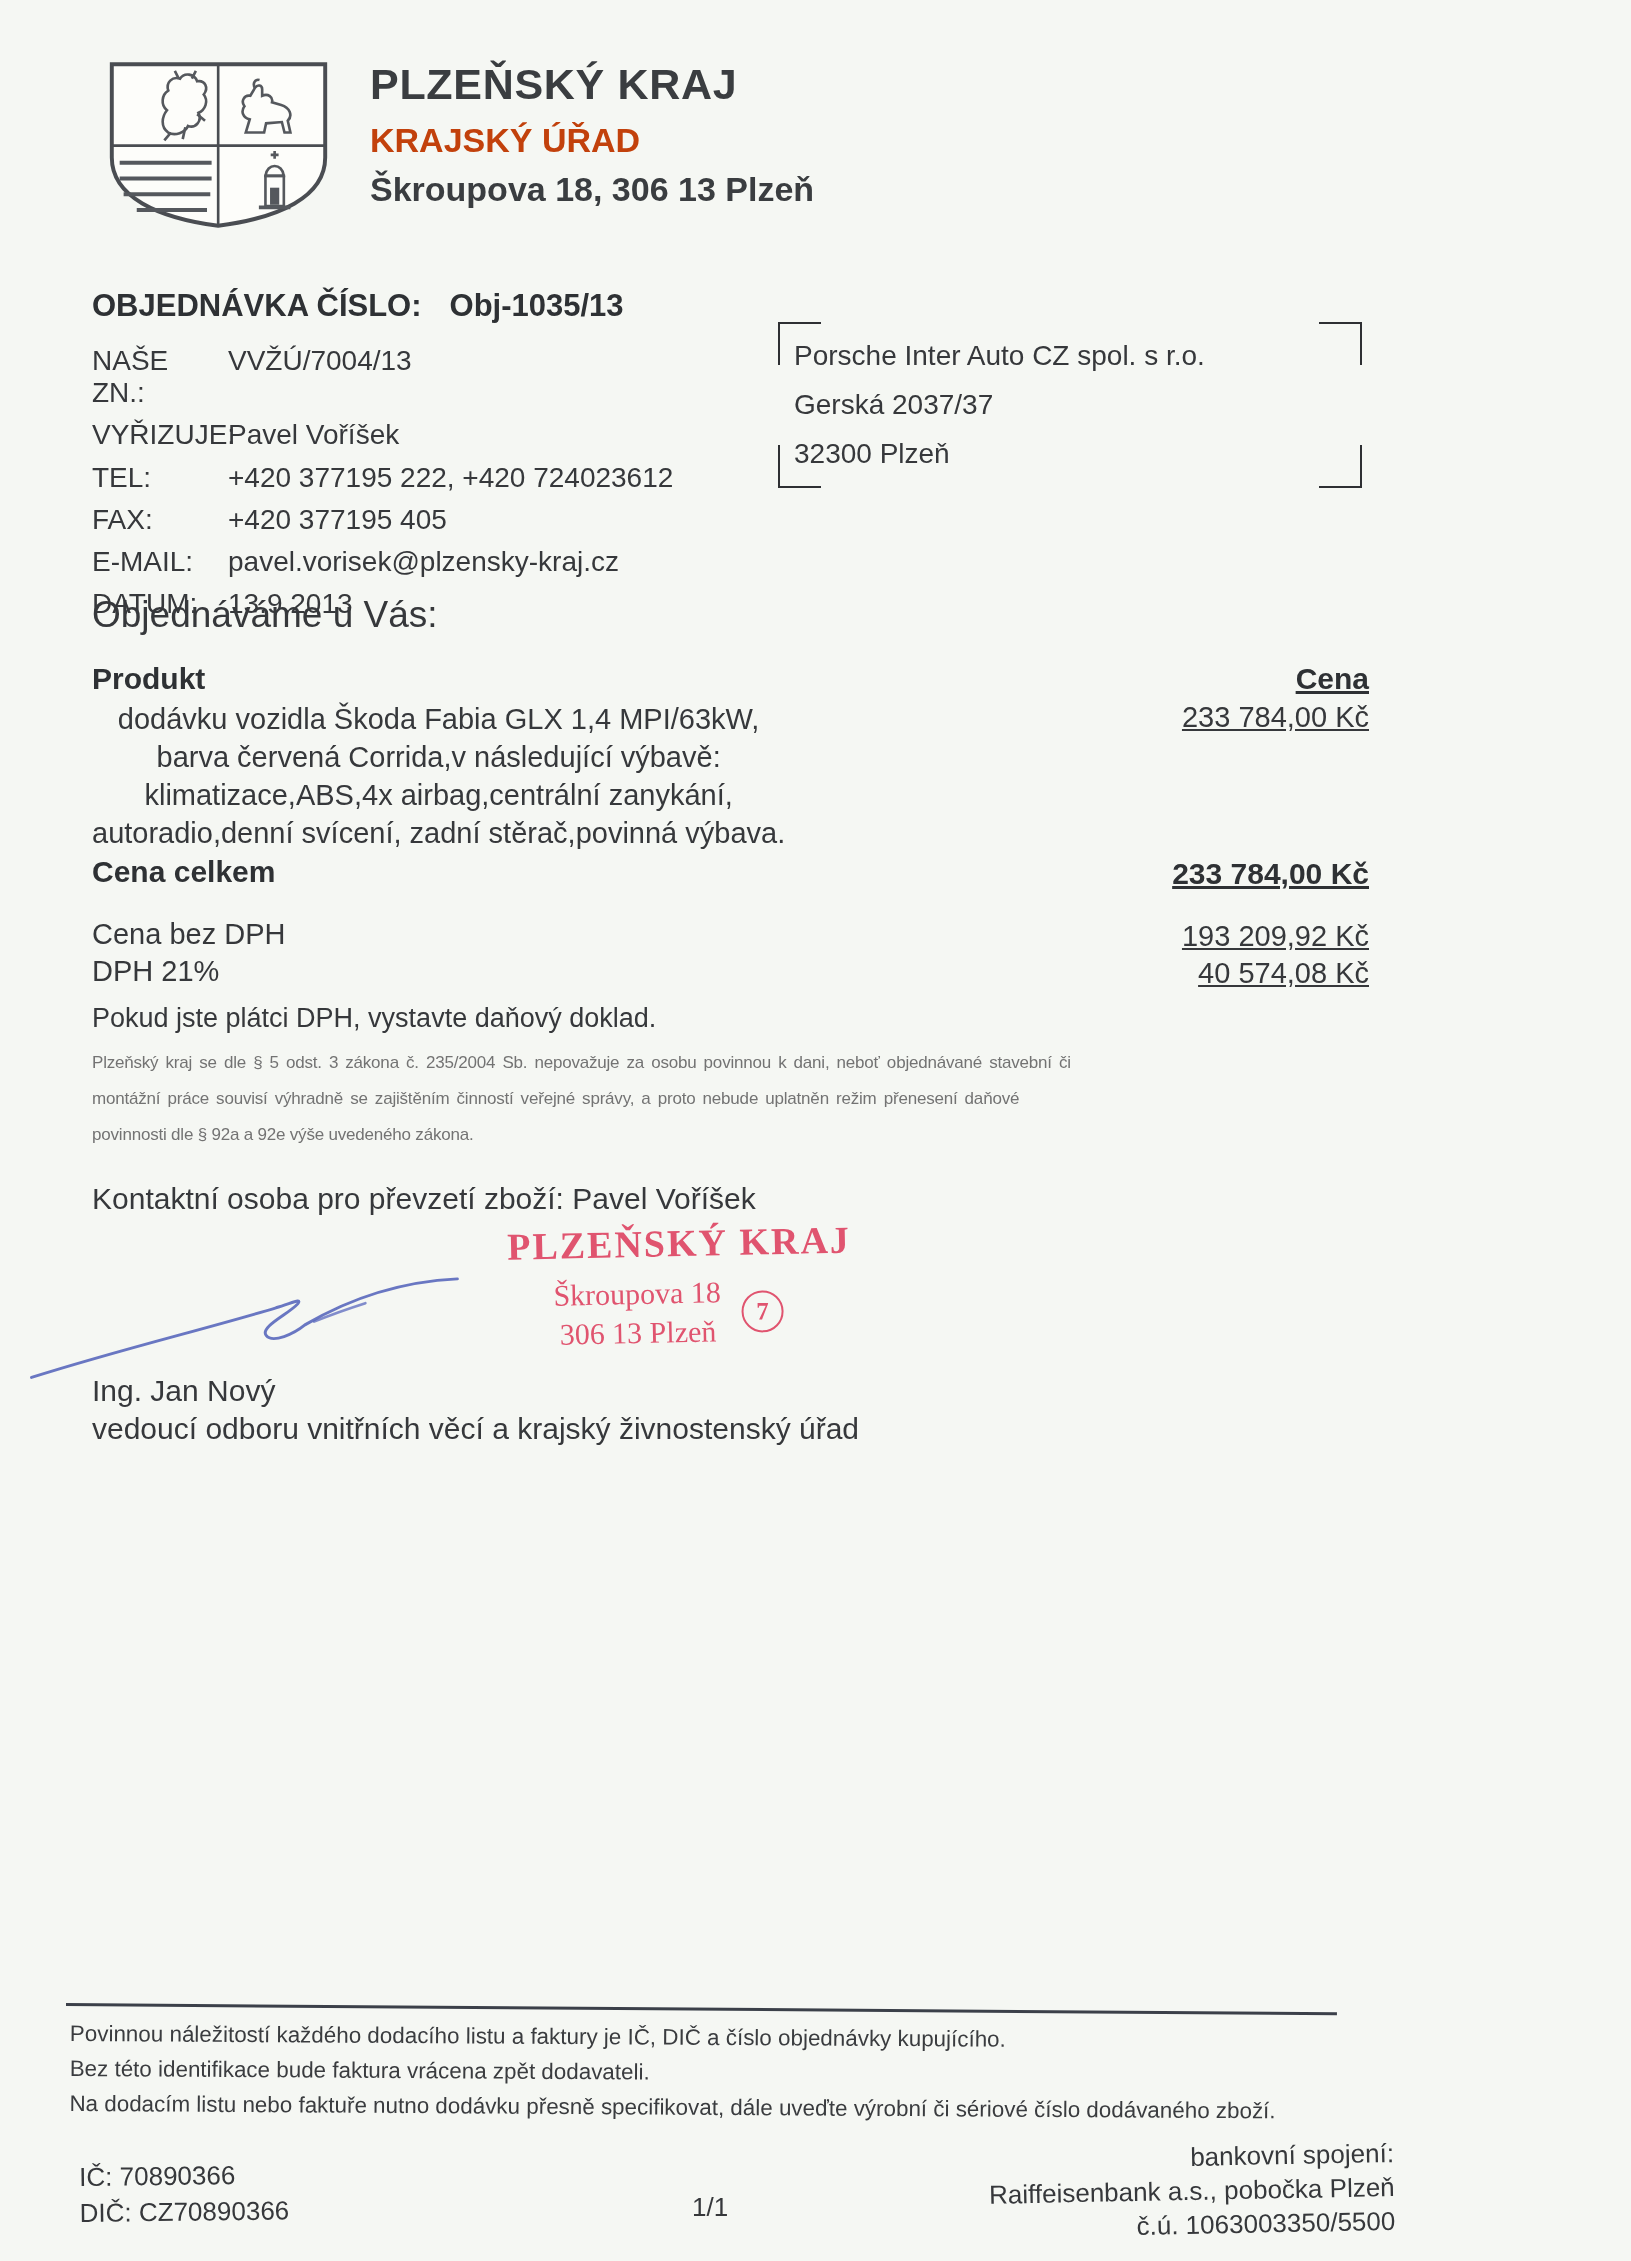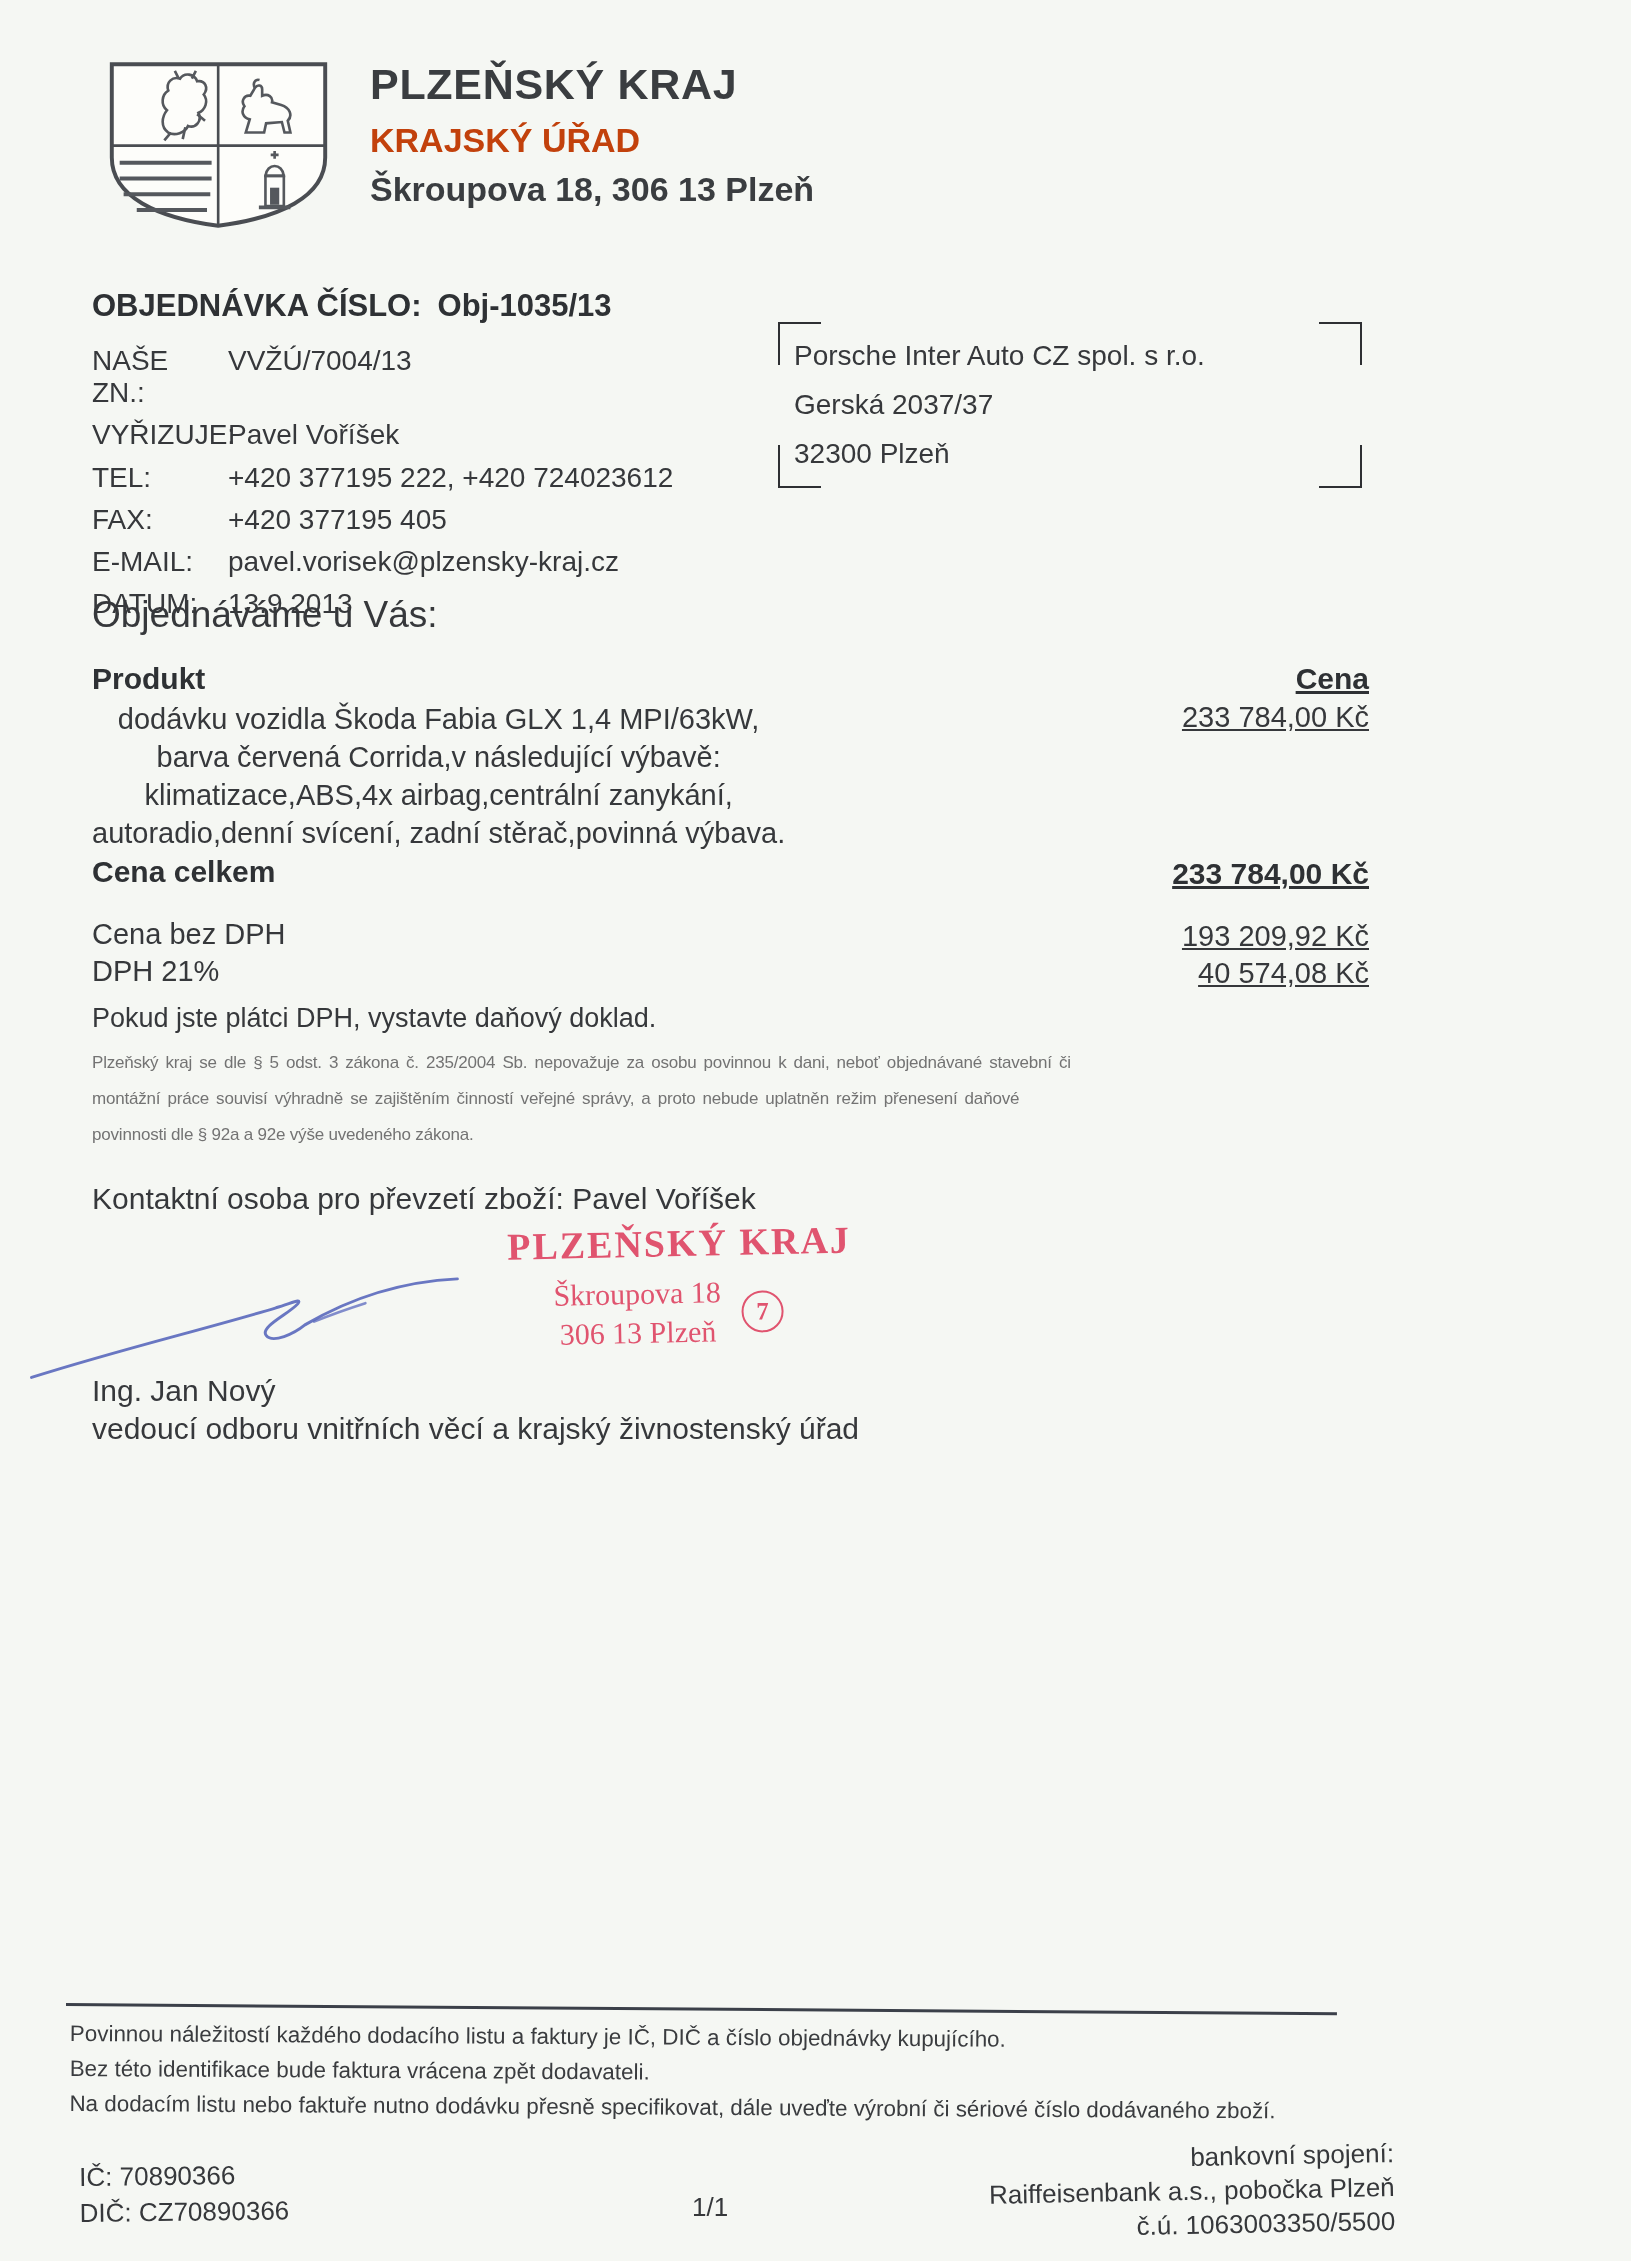--- a/index.html
+++ b/index.html
@@ -13,21 +13,21 @@
   .abs{position:absolute;}
 
   
   .logo{left:105px;top:59px;width:227px;height:174px;}
   .org{left:370px;top:63px;line-height:1;}
   .org-name{font-size:43px;font-weight:bold;color:#3a3d40;letter-spacing:0.7px;}
   .org-office{font-size:34px;font-weight:bold;color:#c2410c;margin-top:17px;}
   .org-address{font-size:34px;font-weight:bold;color:#3a3d40;margin-top:14.5px;}
 
   
-  .order-number{left:92px;top:288px;font-size:31px;font-weight:bold;color:#2e3134;display:flex;gap:16px;}
+  .order-number{left:92px;top:288px;font-size:31px;font-weight:bold;color:#2e3134;display:flex;gap:28px;}
 
   
   .meta{left:92px;top:345px;font-size:28px;}
   .meta-row{display:flex;margin-bottom:10px;line-height:1.15;}
   .meta-row.gap-before{margin-top:8px;}
   .meta-label{width:136px;flex:none;}
   .meta-value{white-space:nowrap;}
 
   
   .recipient{left:778px;top:322px;width:584px;height:166px;}

